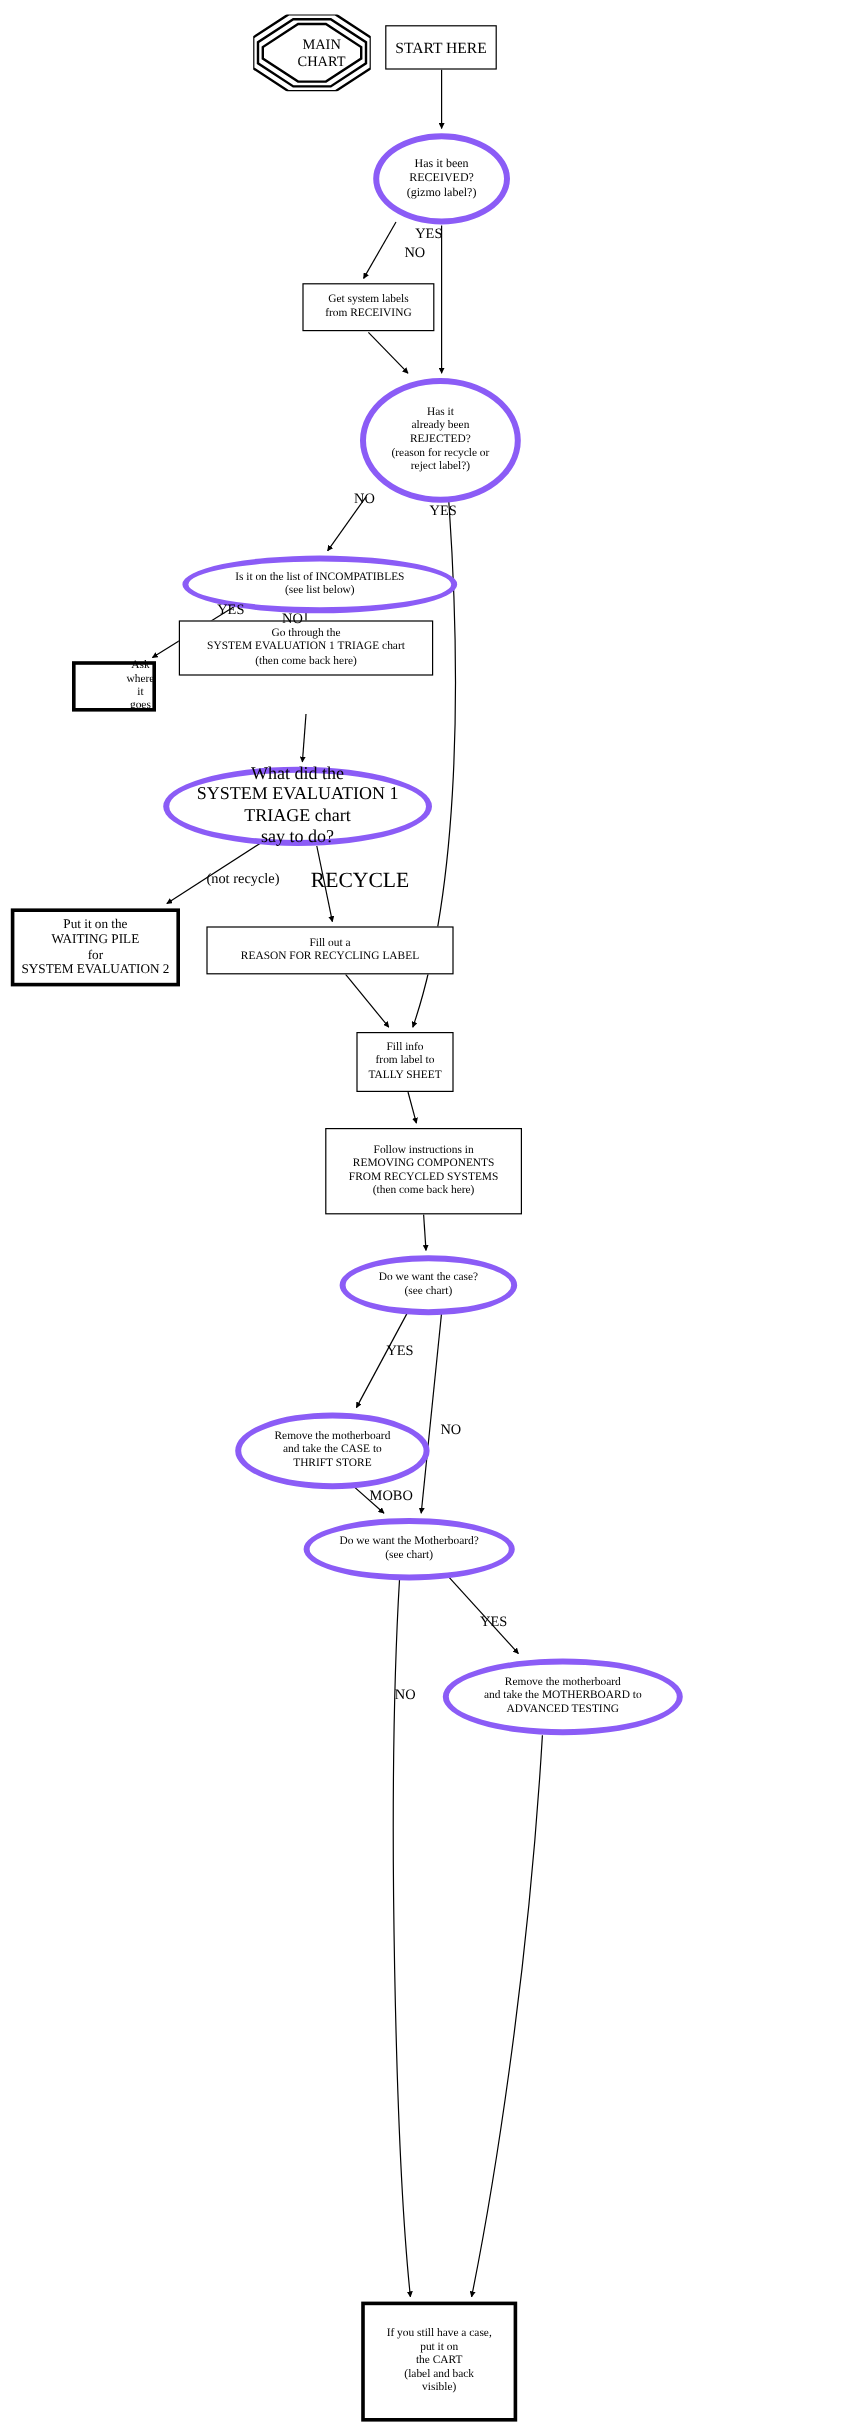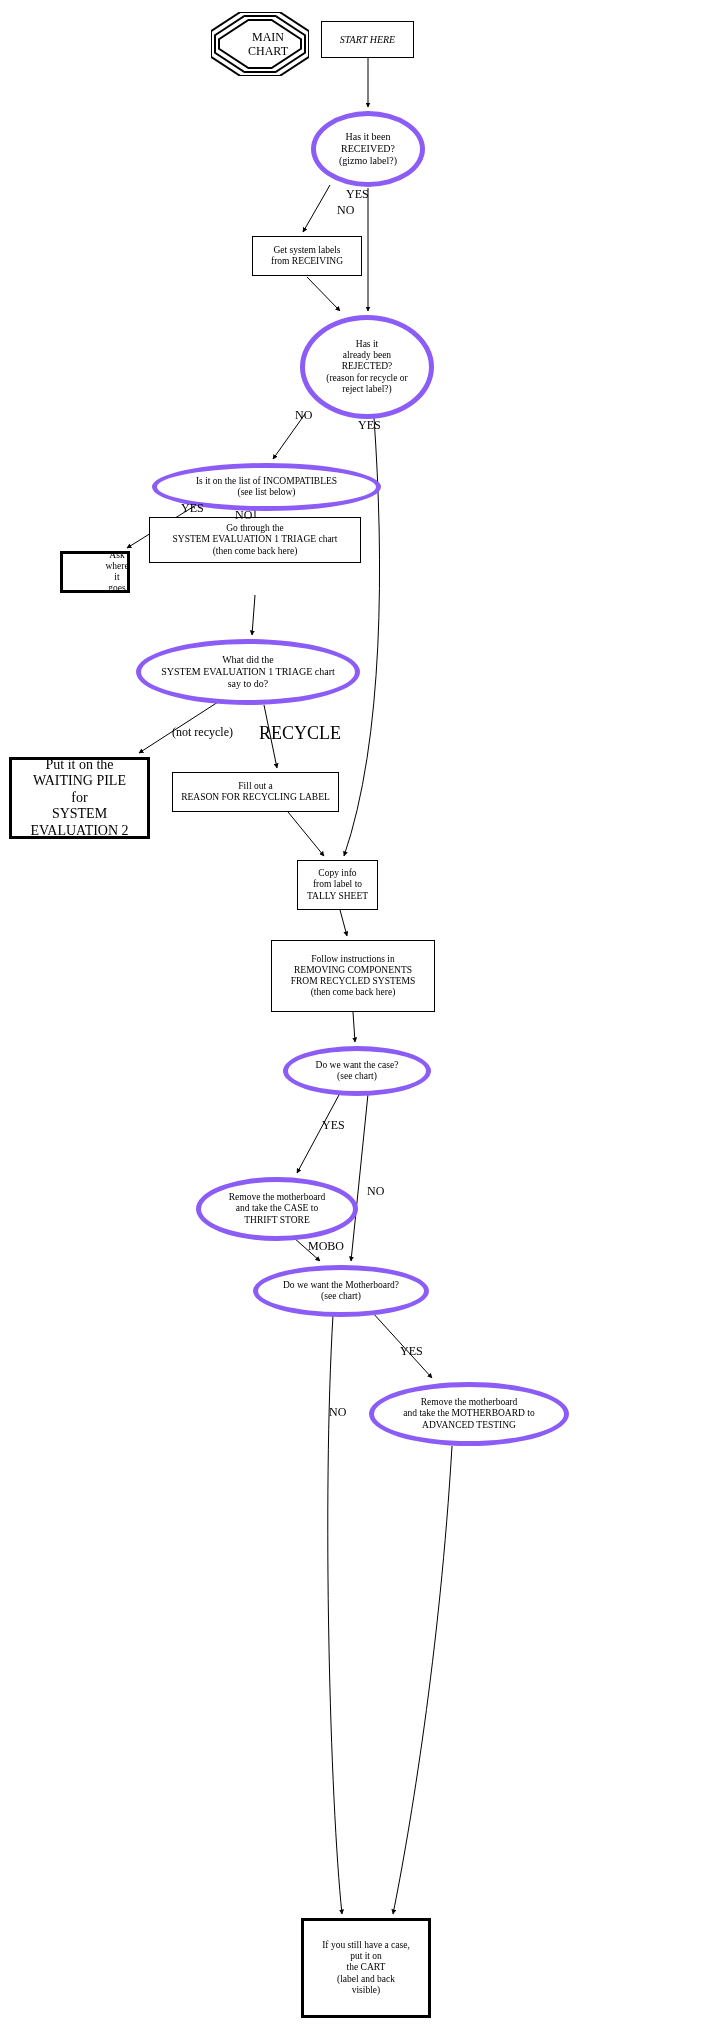--- a/index.html
+++ b/index.html
@@ -101,48 +101,48 @@
         <path d="M 452,1446 C 440,1650 410,1830 393,1914" fill="none" stroke="#000000" stroke-width="1" marker-end="url(#arrowhead)"></path>
       </g>
   </svg>
   <div id="node-layer">
       <div class="node node-octagon" style="left: 211px; top: 12px; width: 98px; height: 64px; font-size: 12px;"><svg class="octagon-shape" width="98" height="64" viewBox="0 0 98 64">
           <polygon points="29.4,0 68.6,0 98,19.2 98,44.8 68.6,64 29.4,64 0,44.8 0,19.2" fill="none" stroke="#000000" stroke-width="2"></polygon>
           <polygon points="33.4,4 64.6,4 94,23.2 94,40.8 64.6,60 33.4,60 4,40.8 4,23.2" fill="none" stroke="#000000" stroke-width="2"></polygon>
           <polygon points="37.4,8 60.6,8 90,27.2 90,36.8 60.6,56 37.4,56 8,36.8 8,27.2" fill="none" stroke="#000000" stroke-width="2"></polygon>
         </svg><span class="octagon-label">MAIN
 CHART</span></div>
-      <div class="node node-box" style="left: 321px; top: 21px; width: 93px; height: 37px; font-size: 10px; font-style: italic;">START HERE</div>
+      <div class="node node-box" style="left: 321px; top: 21px; width: 93px; height: 37px; font-size: 13px;">START HERE</div>
       <div class="node node-ellipse" style="left: 311px; top: 111px; width: 114px; height: 76px; font-size: 10px;">Has it been
 RECEIVED?
 (gizmo label?)</div>
       <div class="node node-box" style="left: 252px; top: 236px; width: 110px; height: 40px; font-size: 9.5px;">Get system labels
 from RECEIVING</div>
       <div class="node node-ellipse" style="left: 300px; top: 315px; width: 134px; height: 104px; font-size: 9.5px;">Has it
 already been
 REJECTED?
 (reason for recycle or
 reject label?)</div>
       <div class="node node-ellipse" style="left: 152px; top: 463px; width: 229px; height: 48px; font-size: 9.5px;">Is it on the list of INCOMPATIBLES
 (see list below)</div>
       <div class="node node-box-bold" style="left: 60px; top: 551px; width: 70px; height: 42px; font-size: 9.5px; padding-left: 44px;">Ask where
 it goes</div>
       <div class="node node-box" style="left: 149px; top: 517px; width: 212px; height: 46px; font-size: 9.5px;">Go through the
 SYSTEM EVALUATION 1 TRIAGE chart
 (then come back here)</div>
-      <div class="node node-ellipse" style="left: 136px; top: 639px; width: 224px; height: 66px; font-size: 10px;">What did the
+      <div class="node node-ellipse" style="left: 136px; top: 639px; width: 224px; height: 66px; font-size: 15px;">What did the
 SYSTEM EVALUATION 1 TRIAGE chart
 say to do?</div>
-      <div class="node node-box-bold" style="left: 9px; top: 757px; width: 141px; height: 82px; font-size: 14px;">Put it on the
+      <div class="node node-box-bold" style="left: 9px; top: 757px; width: 141px; height: 65px; font-size: 11px;">Put it on the
 WAITING PILE
 for
 SYSTEM EVALUATION 2</div>
-      <div class="node node-box" style="left: 172px; top: 772px; width: 167px; height: 40px; font-size: 9.5px;">Fill out a
+      <div class="node node-box" style="left: 172px; top: 772px; width: 206px; height: 40px; font-size: 9.5px;">Fill out a
 REASON FOR RECYCLING LABEL</div>
-      <div class="node node-box" style="left: 297px; top: 860px; width: 81px; height: 50px; font-size: 9.5px;">Copy info
+      <div class="node node-box" style="left: 297px; top: 860px; width: 81px; height: 50px; font-size: 9.5px;">Fill info
 from label to
 TALLY SHEET</div>
       <div class="node node-box" style="left: 271px; top: 940px; width: 164px; height: 72px; font-size: 9.5px;">Follow instructions in
 REMOVING COMPONENTS
 FROM RECYCLED SYSTEMS
 (then come back here)</div>
       <div class="node node-ellipse" style="left: 283px; top: 1046px; width: 148px; height: 50px; font-size: 9.5px;">Do we want the case?
 (see chart)</div>
       <div class="node node-ellipse" style="left: 196px; top: 1177px; width: 162px; height: 64px; font-size: 9.5px;">Remove the motherboard
 and take the CASE to

